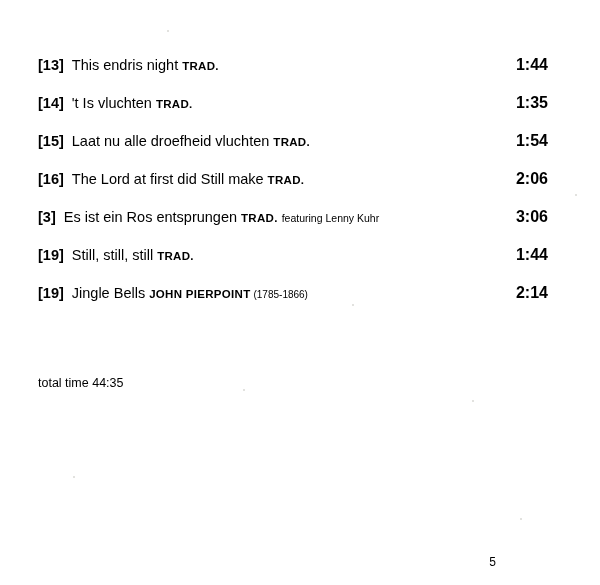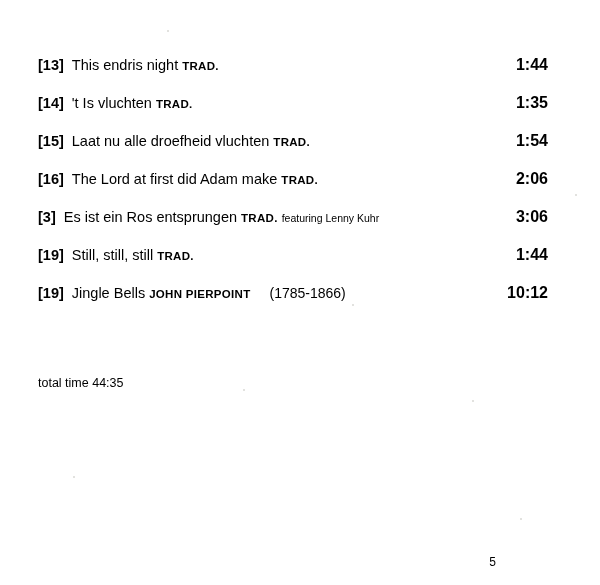--- a/index.html
+++ b/index.html
@@ -57,22 +57,22 @@
     font-size: 14.5px;
   }
   .track .composer {
     font-size: 11.5px;
     font-weight: bold;
     letter-spacing: 0.3px;
     margin-left: 4px;
     text-transform: uppercase;
   }
   .track .years {
-    font-size: 14px;
-    margin-left: 19px;
+    font-size: 10px;
+    margin-left: 3px;
     text-align: center;
   }
   .track .feat {
     font-size: 10.5px;
     margin-left: 4px;
   }
   .track .time {
     flex: 0 0 auto;
     font-size: 16px;
     font-weight: bold;
@@ -113,40 +113,40 @@
     </div>
 
     <div class="track">
       <span class="num">[15]</span>
       <span class="title-wrap"><span class="title">Laat nu alle droefheid vluchten</span><span class="composer">TRAD.</span></span>
       <span class="time">1:54</span>
     </div>
 
     <div class="track">
       <span class="num">[16]</span>
-      <span class="title-wrap"><span class="title">The Lord at first did Adam make</span><span class="composer">TRAD.</span></span>
+      <span class="title-wrap"><span class="title">The Lord at first did Still make</span><span class="composer">TRAD.</span></span>
       <span class="time">2:06</span>
     </div>
 
     <div class="track">
       <span class="num">[3]</span>
       <span class="title-wrap"><span class="title">Es ist ein Ros entsprungen</span><span class="composer">TRAD.</span><span class="feat">featuring Lenny Kuhr</span></span>
       <span class="time">3:06</span>
     </div>
 
     <div class="track">
       <span class="num">[19]</span>
       <span class="title-wrap"><span class="title">Still, still, still</span><span class="composer">TRAD.</span></span>
       <span class="time">1:44</span>
     </div>
 
     <div class="track">
       <span class="num">[19]</span>
       <span class="title-wrap"><span class="title">Jingle Bells</span><span class="composer">JOHN PIERPOINT</span><span class="years">(1785-1866)</span></span>
-      <span class="time">10:12</span>
+      <span class="time">2:14</span>
     </div>
 
 
   </div>
 
   <div class="total">total time 44:35</div>
 
   <div class="page-number">5</div>
 
   <div class="speckle" style="left:243px;top:381px;width:2px;height:2px;"></div>

